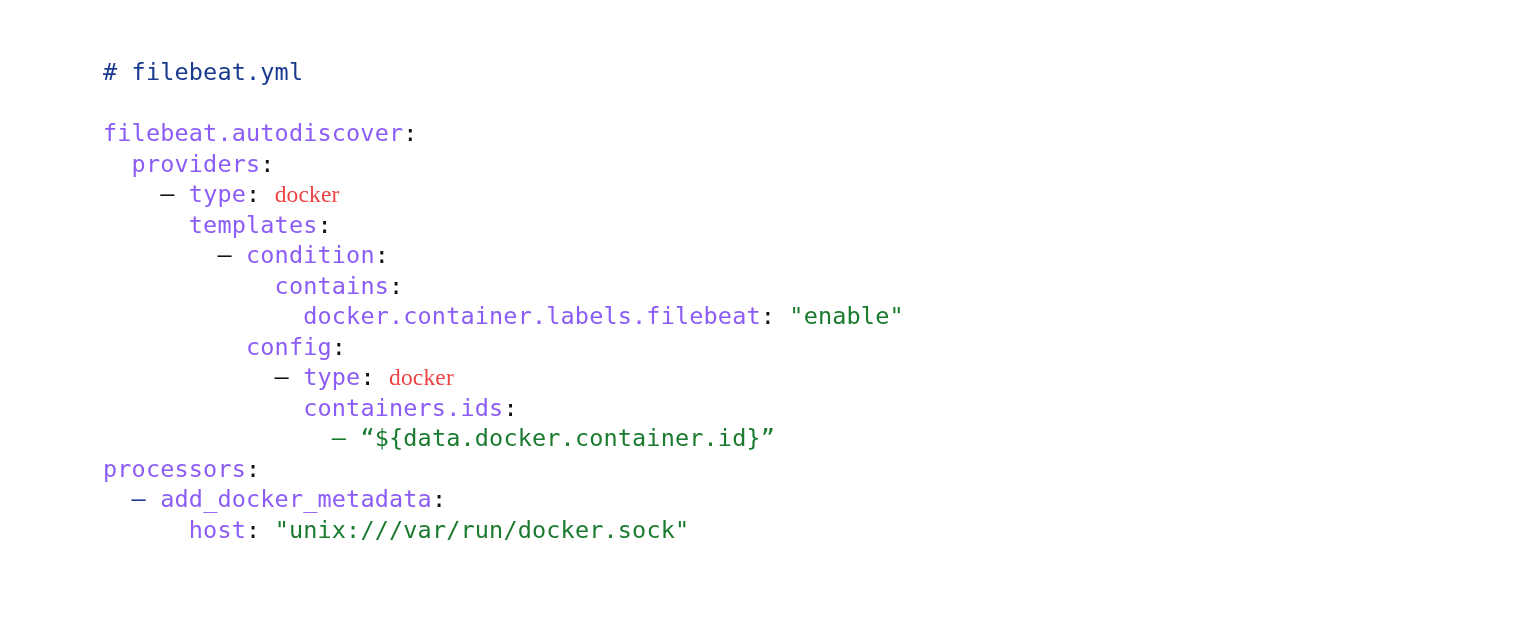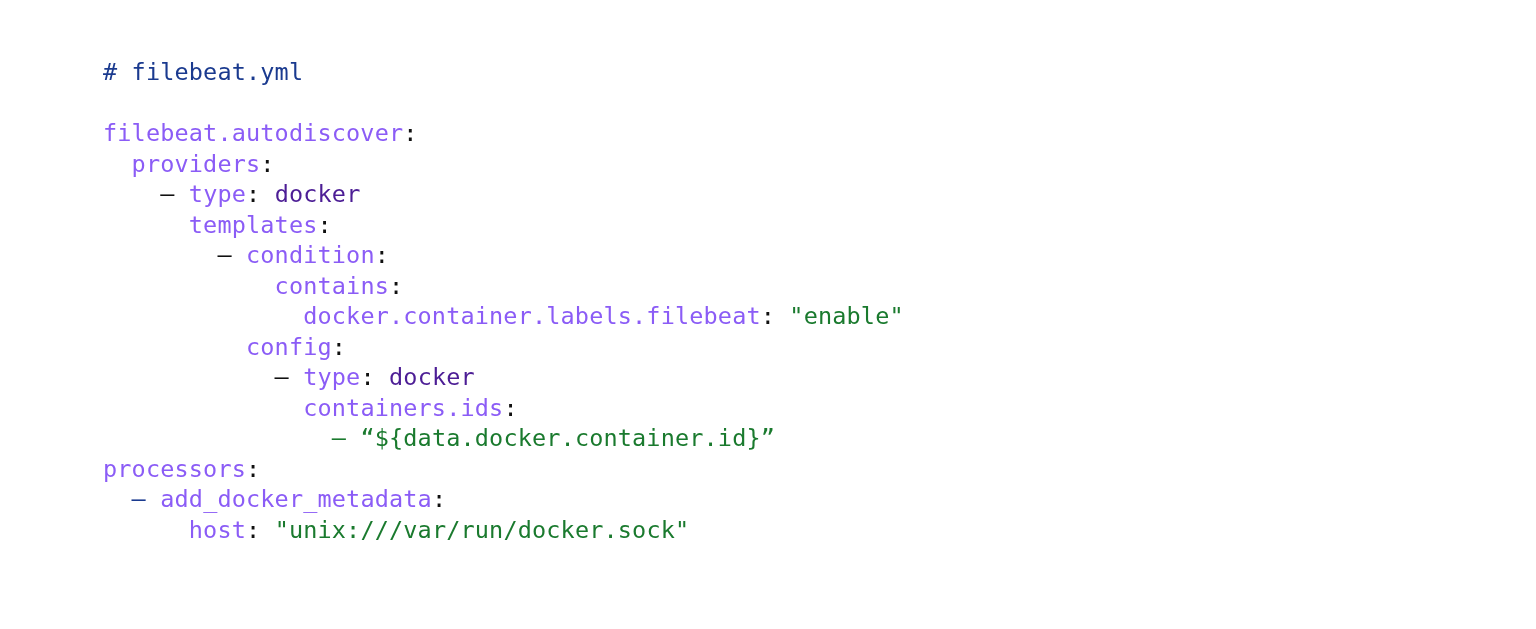--- a/index.html
+++ b/index.html
@@ -31,21 +31,21 @@
   .line.blank {
     height: 30.5px;
   }
   .tok {
     white-space: pre;
     text-align: right;
   }
   .c-comment { color: #1a3a8f; }
   .c-key     { color: #8b5cf6; }
   .c-punct   { color: #101010; }
-  .c-plain   { color: #4c1d95; }
+  .c-plain   { color: #ef4444; font-family: Liberation Serif, serif; }
   .c-string  { color: #1a7a2e; }
   .c-dash    { color: #101010; }
   .c-dash-blue { color: #1a3a8f; }
   .c-dash-green { color: #1a7a2e; }
   .c-indent  { color: transparent; }
 </style>
 </head>
 <body>
 
 <div id="code-block"><div class="line"><span class="tok c-comment"># filebeat.yml</span></div><div class="line blank">&nbsp;</div><div class="line"><span class="tok c-key">filebeat.autodiscover</span><span class="tok c-punct">:</span></div><div class="line"><span class="tok c-indent">  </span><span class="tok c-key">providers</span><span class="tok c-punct">:</span></div><div class="line"><span class="tok c-indent">    </span><span class="tok c-dash">–</span><span class="tok c-indent"> </span><span class="tok c-key">type</span><span class="tok c-punct">:</span><span class="tok c-indent"> </span><span class="tok c-plain">docker</span></div><div class="line"><span class="tok c-indent">      </span><span class="tok c-key">templates</span><span class="tok c-punct">:</span></div><div class="line"><span class="tok c-indent">        </span><span class="tok c-dash">–</span><span class="tok c-indent"> </span><span class="tok c-key">condition</span><span class="tok c-punct">:</span></div><div class="line"><span class="tok c-indent">            </span><span class="tok c-key">contains</span><span class="tok c-punct">:</span></div><div class="line"><span class="tok c-indent">              </span><span class="tok c-key">docker.container.labels.filebeat</span><span class="tok c-punct">:</span><span class="tok c-indent"> </span><span class="tok c-string">"enable"</span></div><div class="line"><span class="tok c-indent">          </span><span class="tok c-key">config</span><span class="tok c-punct">:</span></div><div class="line"><span class="tok c-indent">            </span><span class="tok c-dash">–</span><span class="tok c-indent"> </span><span class="tok c-key">type</span><span class="tok c-punct">:</span><span class="tok c-indent"> </span><span class="tok c-plain">docker</span></div><div class="line"><span class="tok c-indent">              </span><span class="tok c-key">containers.ids</span><span class="tok c-punct">:</span></div><div class="line"><span class="tok c-indent">                </span><span class="tok c-dash-green">–</span><span class="tok c-indent"> </span><span class="tok c-string">“${data.docker.container.id}”</span></div><div class="line"><span class="tok c-key">processors</span><span class="tok c-punct">:</span></div><div class="line"><span class="tok c-indent">  </span><span class="tok c-dash-blue">–</span><span class="tok c-indent"> </span><span class="tok c-key">add_docker_metadata</span><span class="tok c-punct">:</span></div><div class="line"><span class="tok c-indent">      </span><span class="tok c-key">host</span><span class="tok c-punct">:</span><span class="tok c-indent"> </span><span class="tok c-string">"unix:///var/run/docker.sock"</span></div></div>

